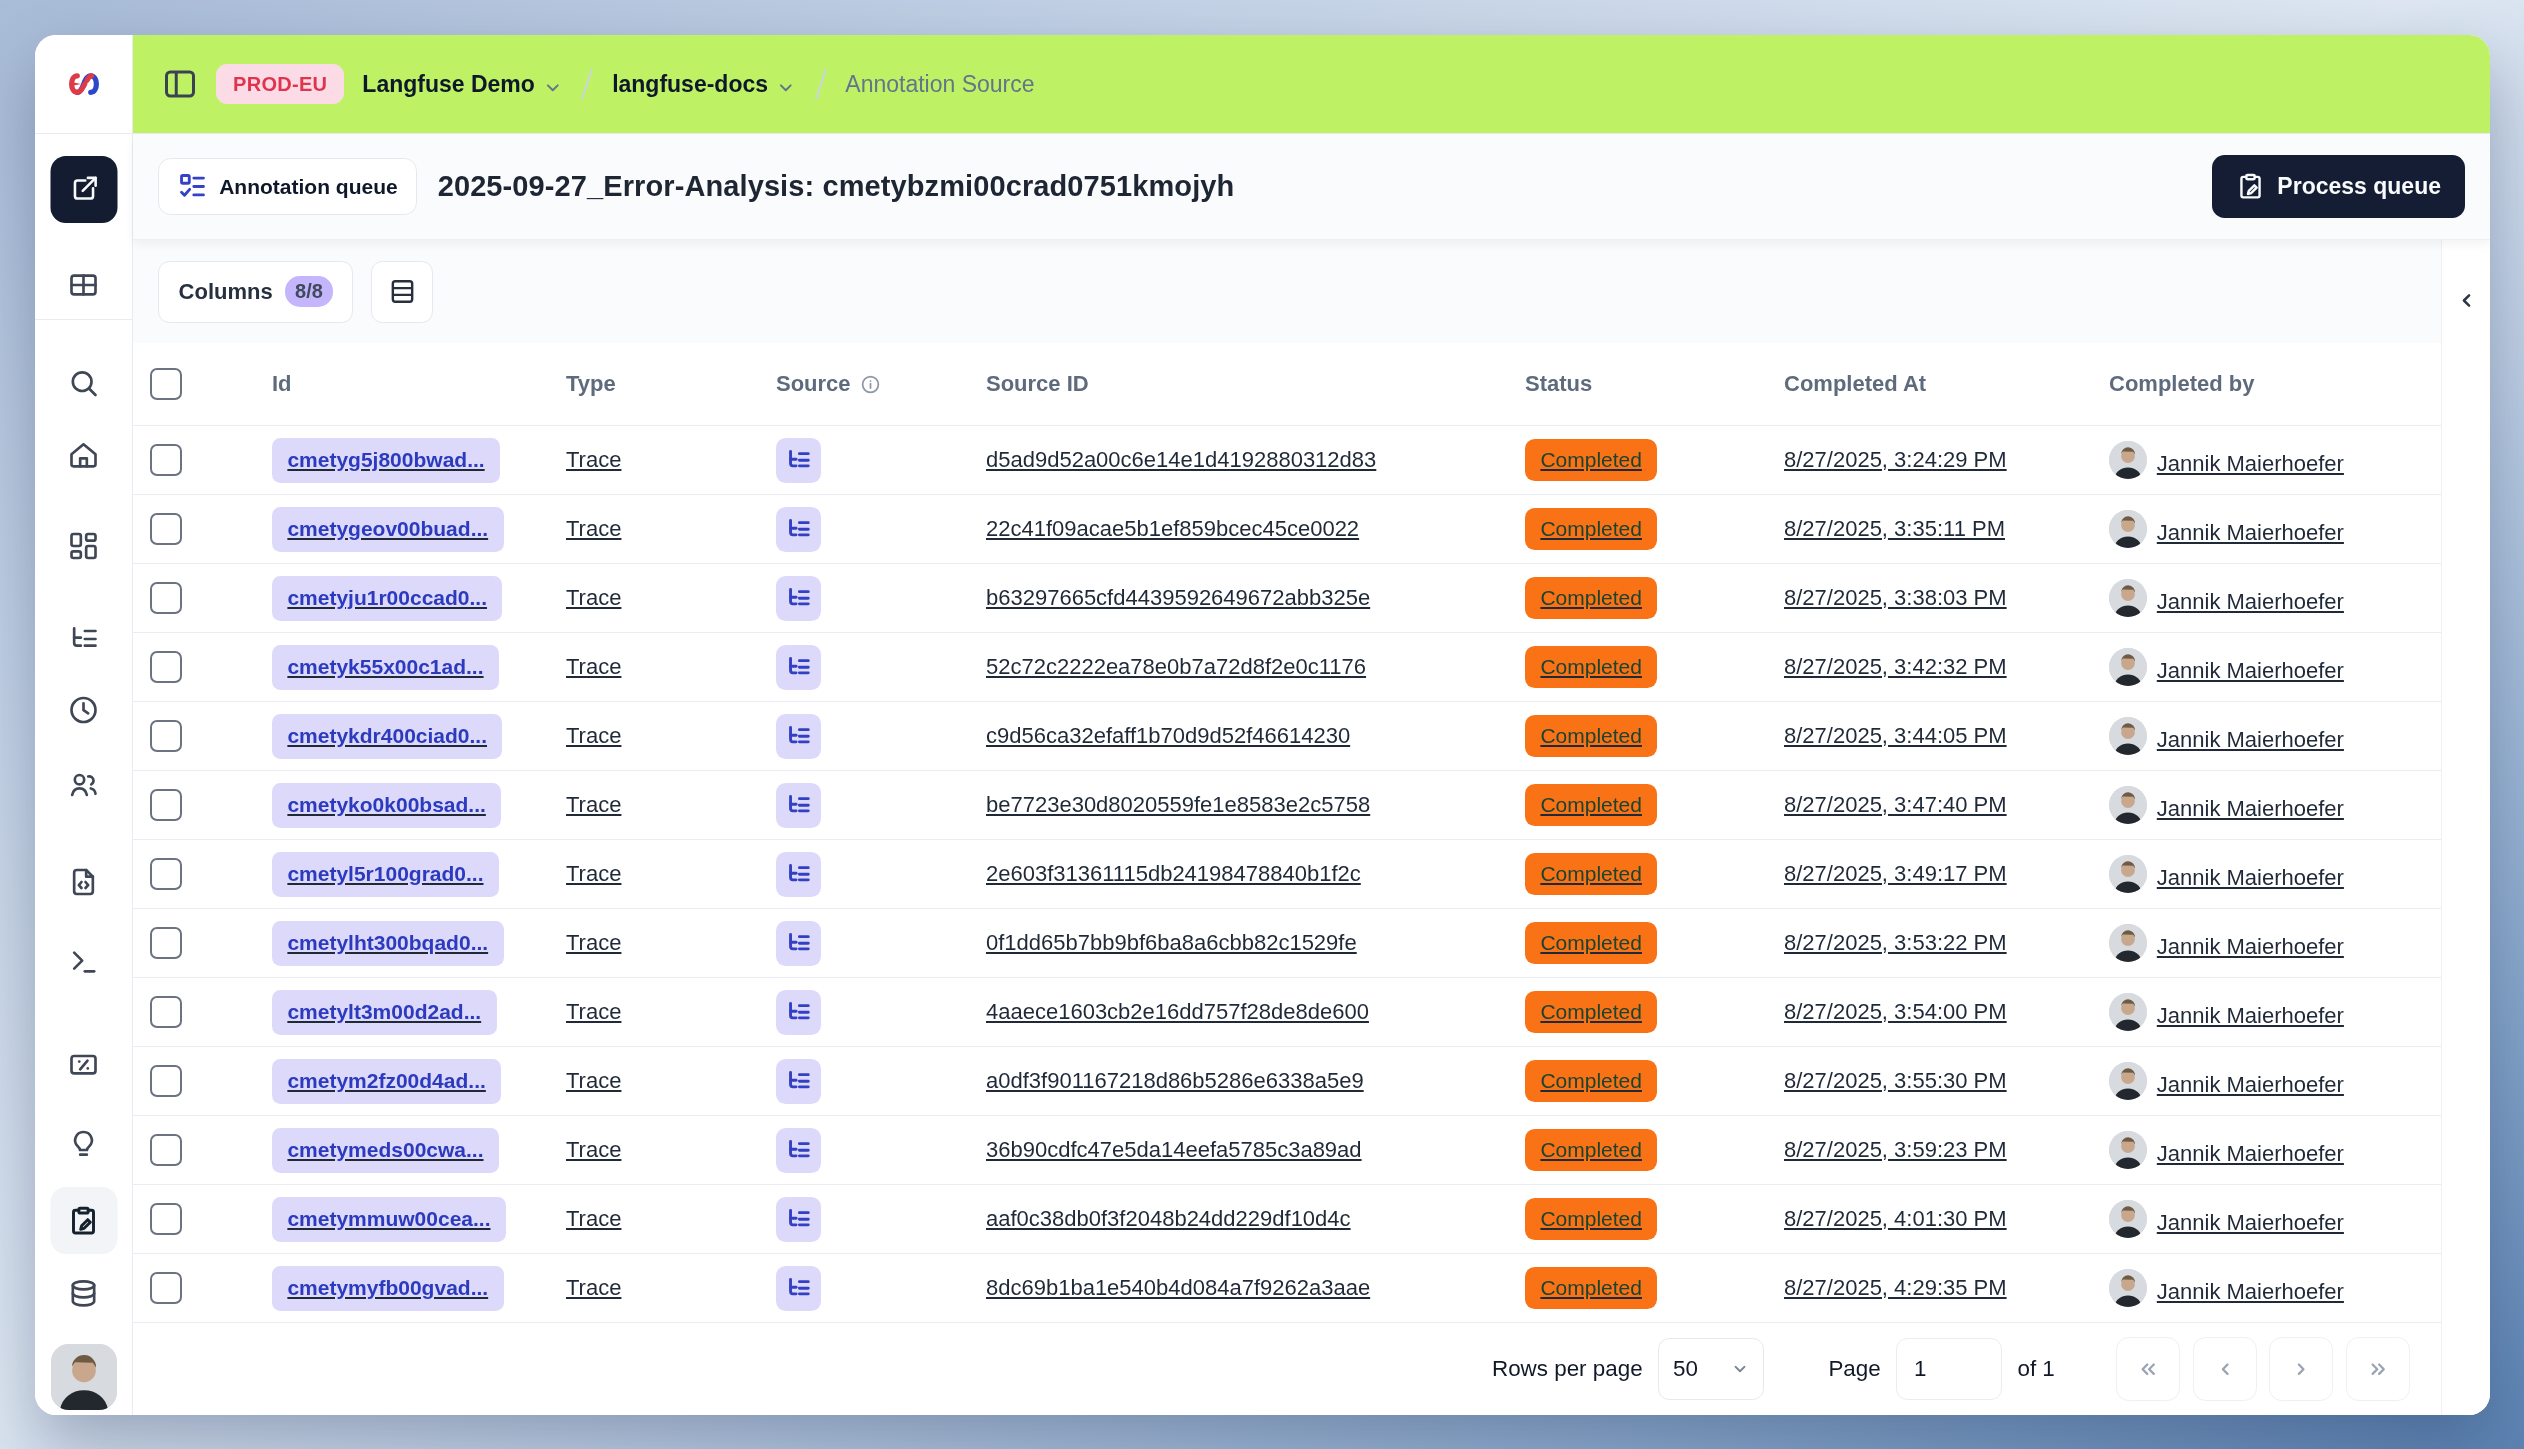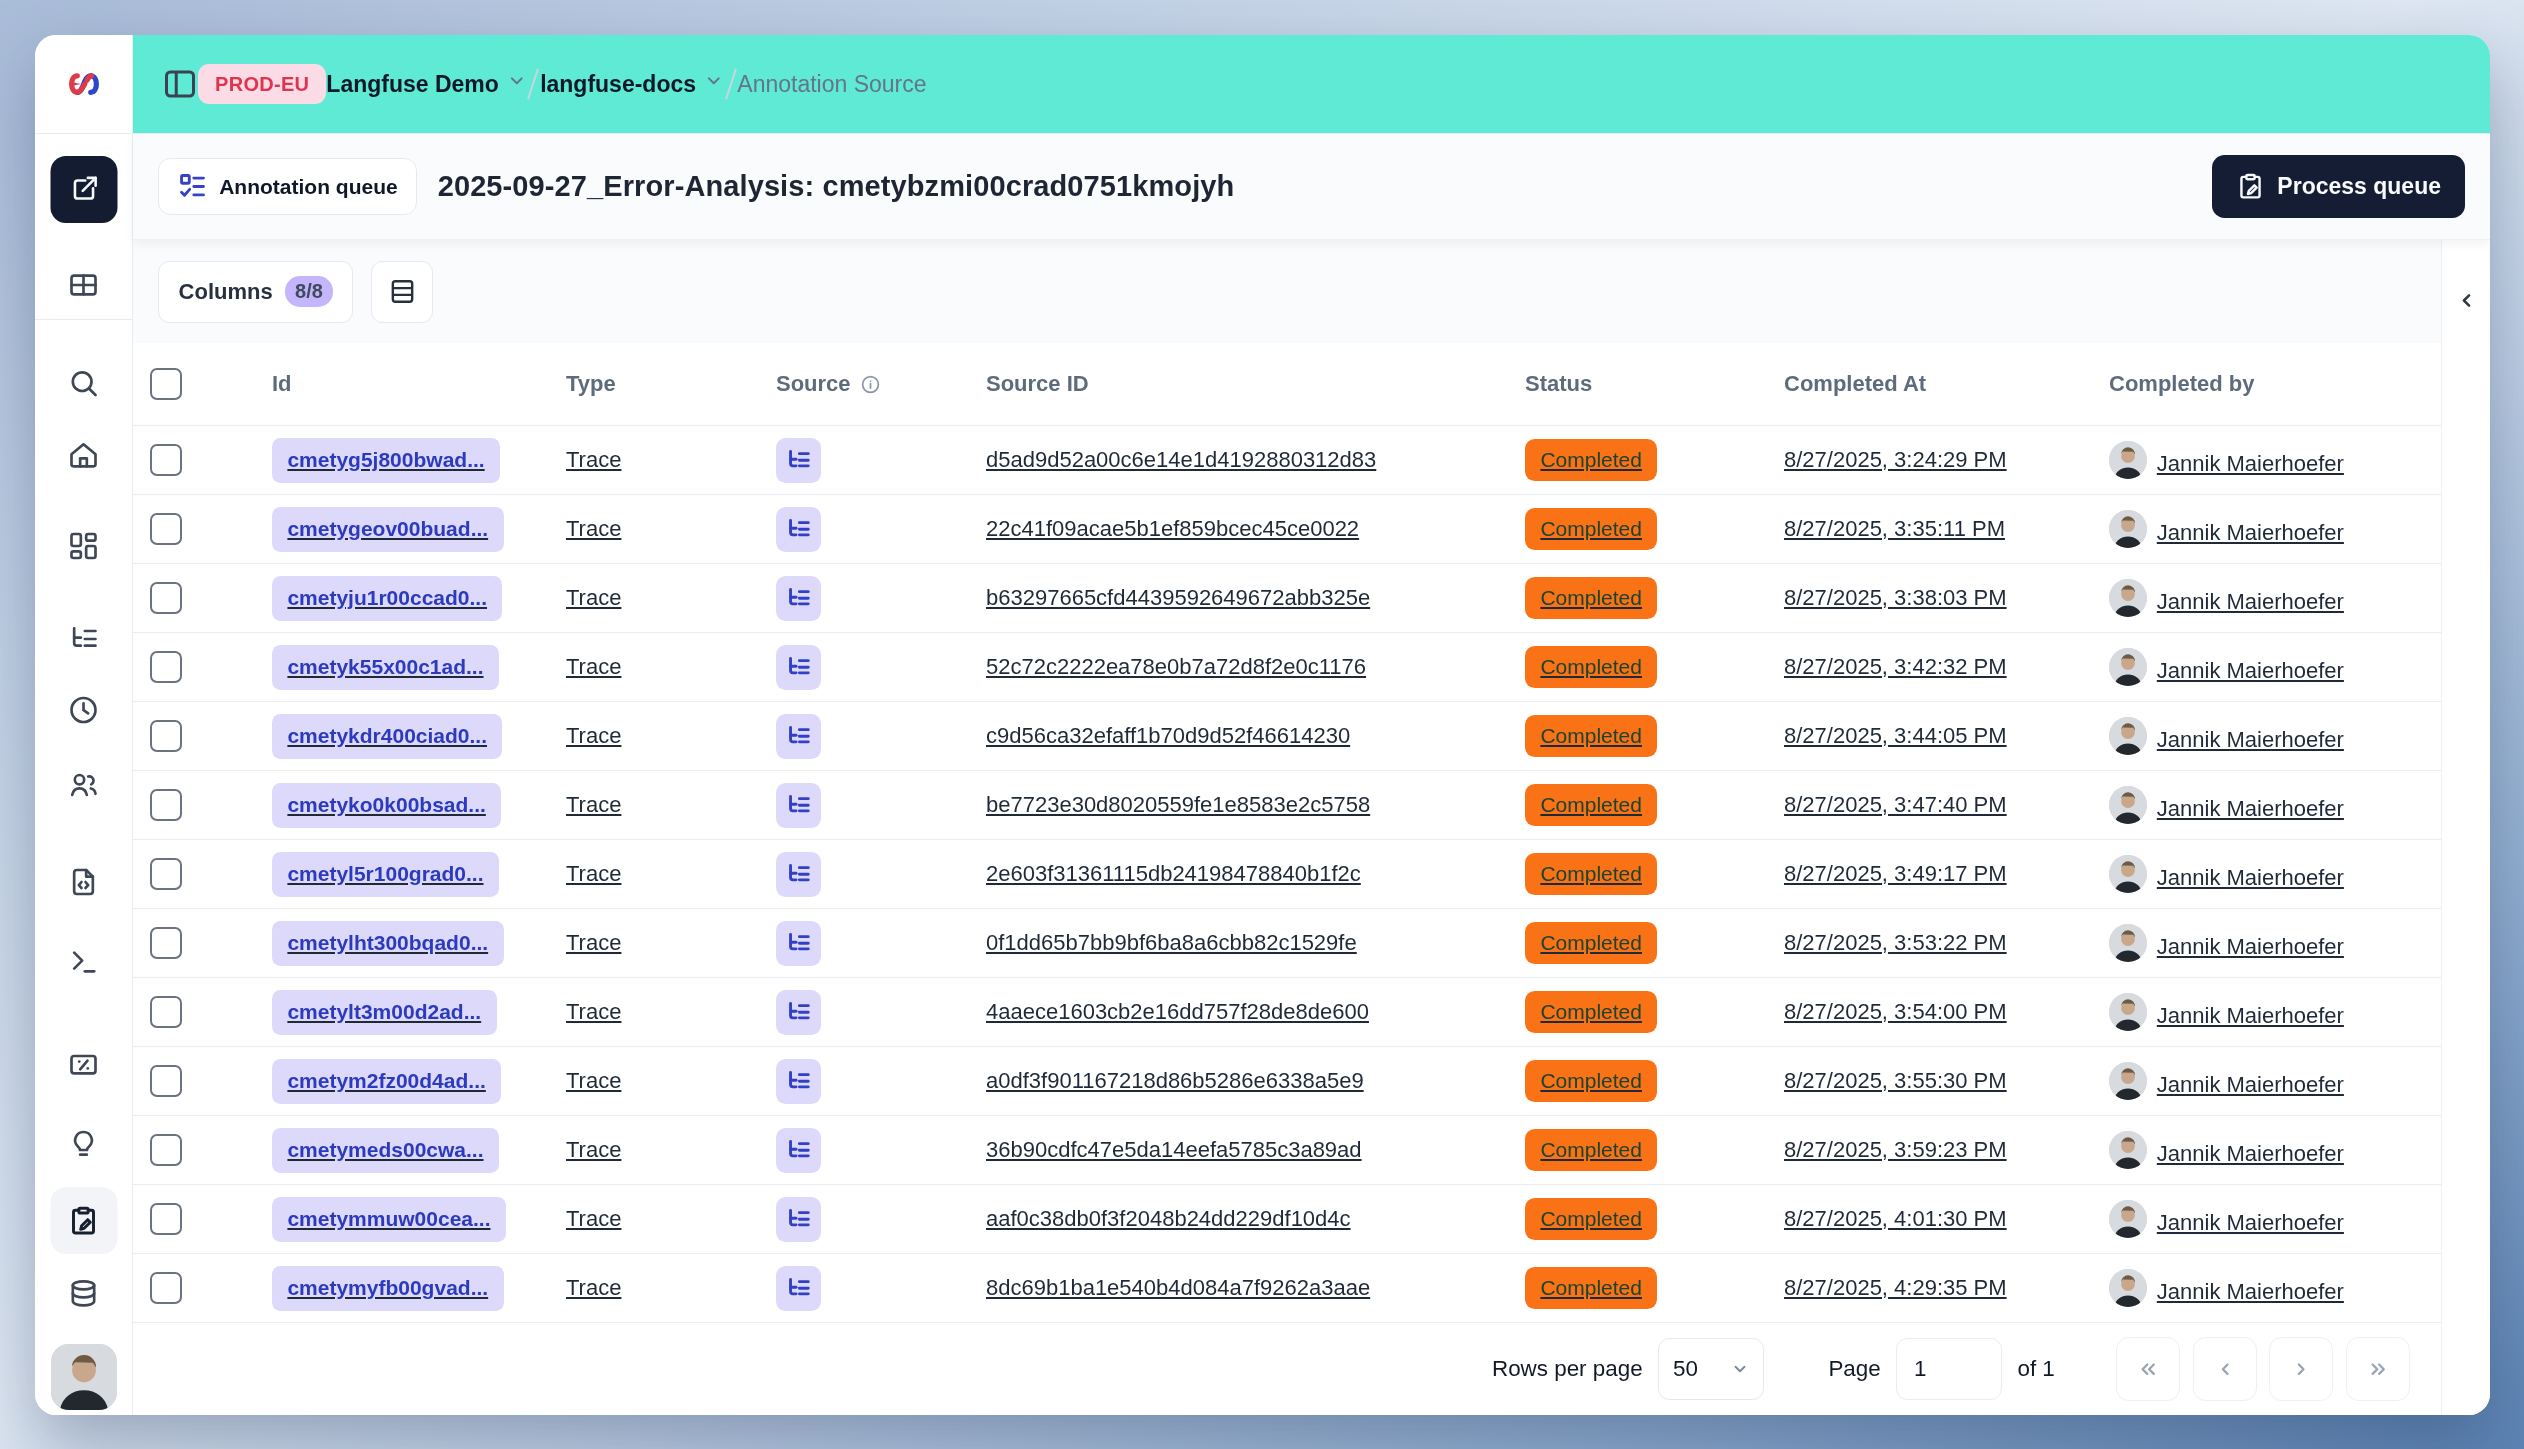--- a/index.html
+++ b/index.html
@@ -23,25 +23,25 @@
   .side-btn svg { width:32px; height:32px; margin:auto; }
   .side-btn.dark { width:67px; height:67px; border-radius:15.4px; background:#131c31; color:#f8fafc; }
   .side-btn.dark svg { width:31px; height:31px; }
   .side-btn.active { width:67px; height:67px; border-radius:15.4px; background:#f2f4f7; color:#16202e; }
   .side-sep { position:absolute; left:0; width:100%; height:1.4px; background:#e8ebf1; }
   .avatar { border-radius:50%; overflow:hidden; background:#dcdfe2; flex:none; }
   .avatar svg { width:100%; height:100%; }
   .avatar.bottom { width:66px; height:66px; border-radius:18px; }
   
   .main { flex:1; display:flex; flex-direction:column; min-width:0; }
-  .topbar { height:99px; flex:none; display:flex; align-items:center; padding:0 29px; border-bottom:1.4px solid #e8ebf1; background:#5eead4; }
+  .topbar { height:99px; flex:none; display:flex; align-items:center; padding:0 29px; gap:18px; border-bottom:1.4px solid #e8ebf1; background:#bef264; }
   .panel-btn { background:none; border:none; color:#3a4352; cursor:pointer; }
   .panel-btn svg { width:36px; height:36px; }
   .env-badge { background:#fbdce6; color:#e0344e; font-size:20px; font-weight:700; letter-spacing:0.3px; padding:8.4px 17px; border-radius:11.2px; }
-  .crumb { display:flex; align-items:flex-start; gap:8.4px; background:none; border:none; cursor:pointer; font-size:23px; font-weight:600; color:#0f172a; font-family:inherit; }
+  .crumb { display:flex; align-items:flex-end; gap:8.4px; background:none; border:none; cursor:pointer; font-size:23px; font-weight:600; color:#0f172a; font-family:inherit; }
   .crumb svg { width:19.6px; height:19.6px; color:#64748b; }
   .crumb-page { font-size:23px; color:#64748b; font-weight:500; }
   .slash { width:2.1px; height:32px; background:#cbd5e1; transform:rotate(18deg); margin:0 5.6px; }
   
   .titlebar { height:106px; flex:none; display:flex; align-items:center; gap:21px; padding:0 25px; background:#fafbfc; border-bottom:1.4px solid #eef0f4; box-shadow:0 4.2px 9.8px rgba(15,23,42,.05); position:relative; z-index:2; }
   .queue-badge { display:flex; align-items:center; gap:11.2px; background:#fff; border:1.4px solid #e5e9ef; border-radius:12.6px; height:57px; padding:0 18px; font-size:21px; font-weight:600; color:#0f172a; }
   .queue-badge svg { width:31px; height:31px; color:#3442c8; }
   .page-title { font-size:29px; font-weight:700; color:#1e2533; letter-spacing:0.1px; }
   .spacer { flex:1; }
   .process-btn { display:flex; align-items:center; gap:12.6px; background:#141d33; color:#f8fafc; border:none; border-radius:12.6px; height:63px; padding:0 24px; font-size:23px; font-weight:600; font-family:inherit; cursor:pointer; }

